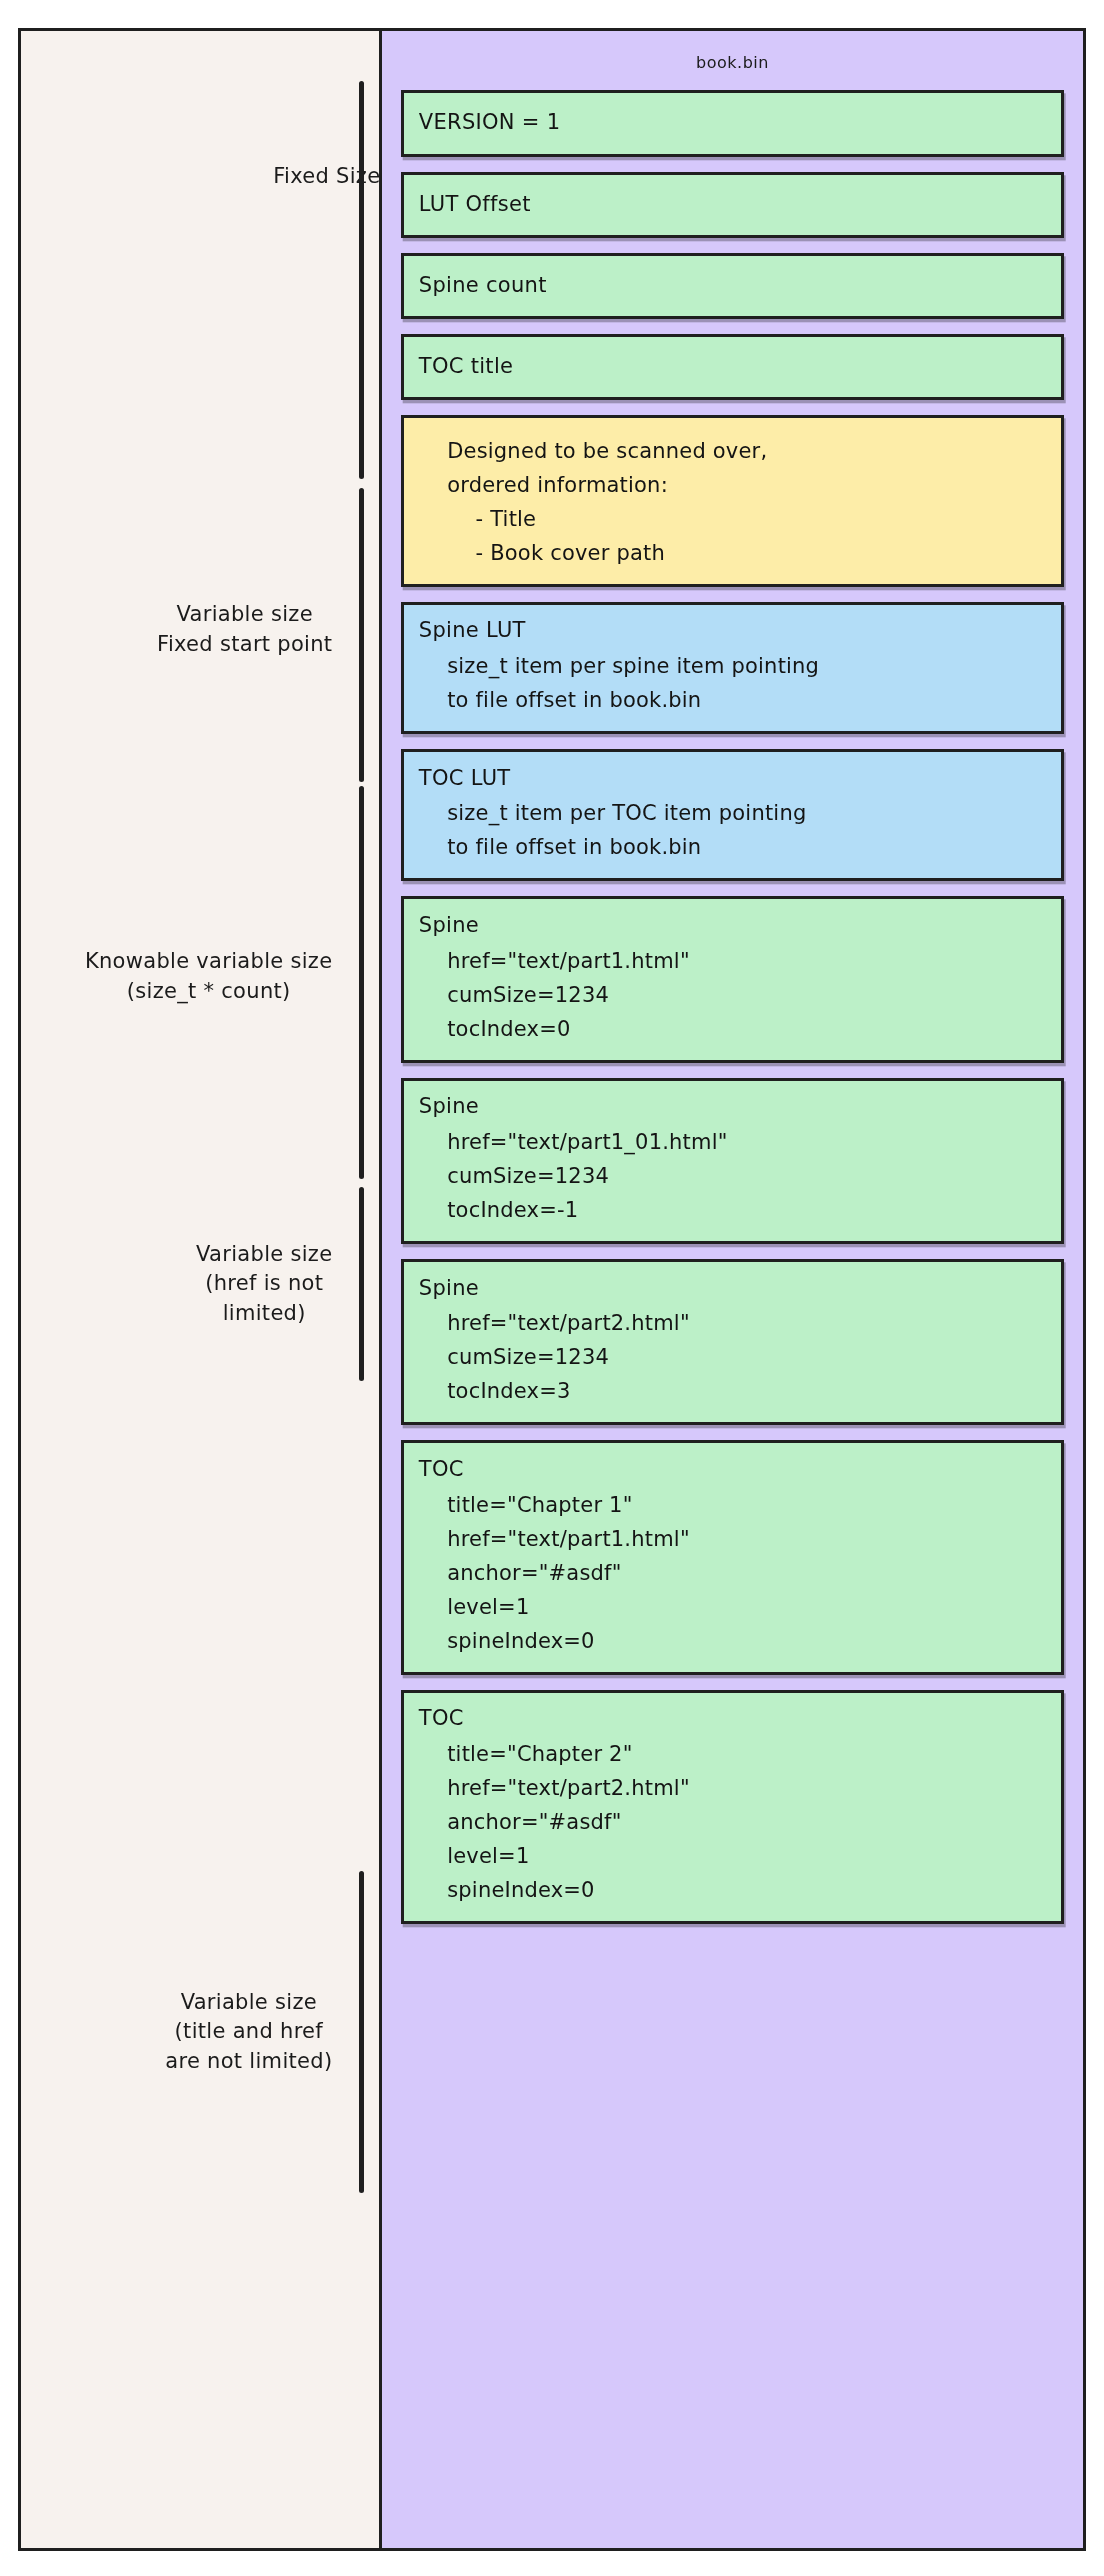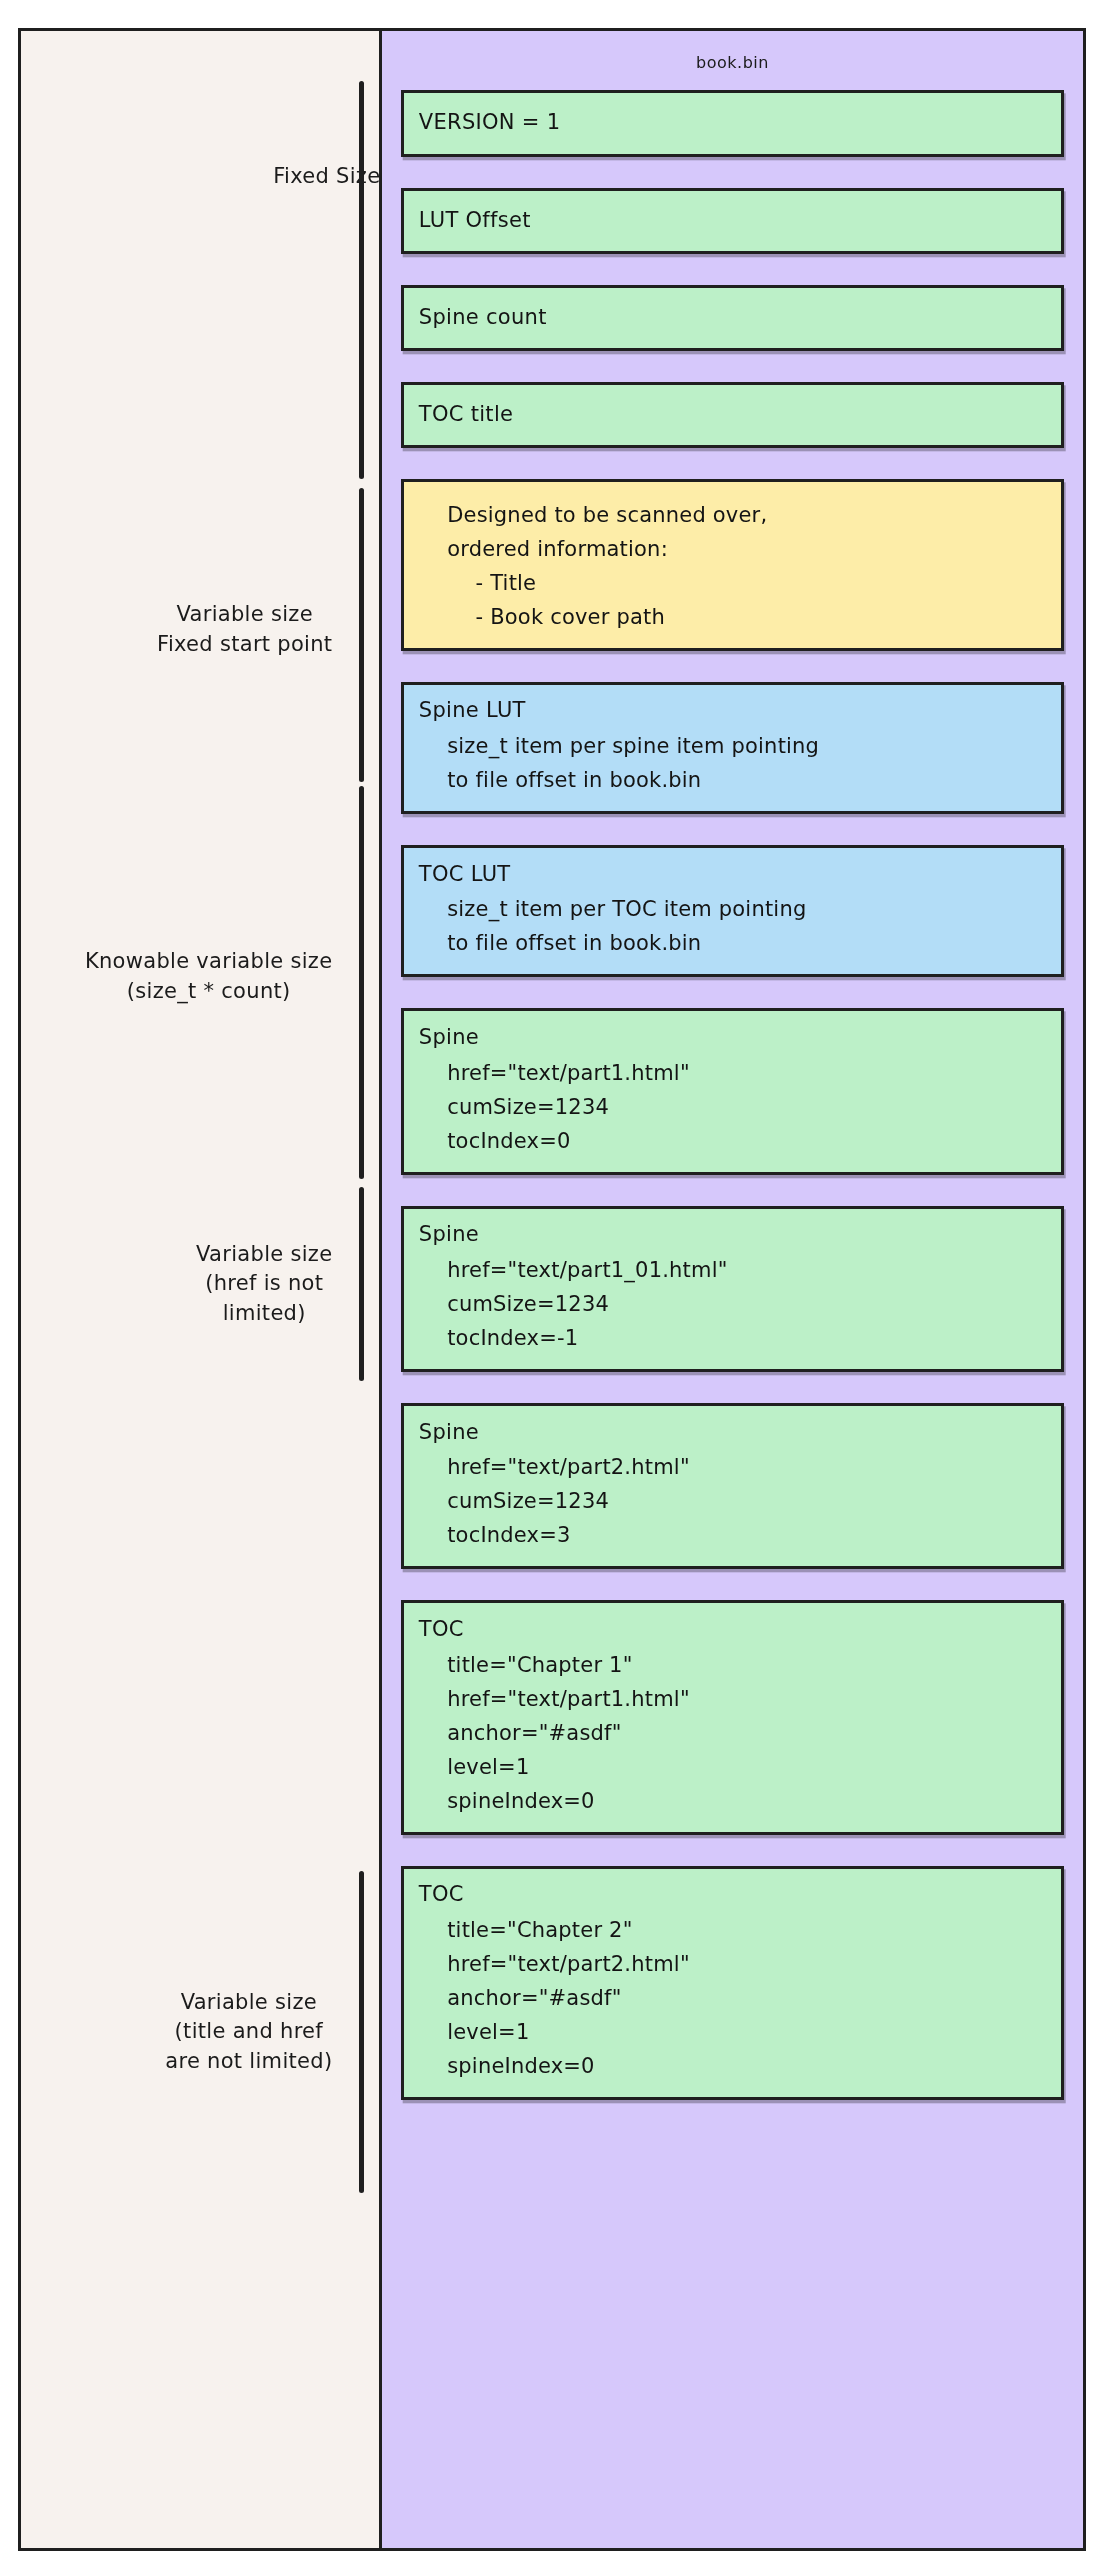--- a/index.html
+++ b/index.html
@@ -73,21 +73,21 @@
     text-align: center;
     font-size: 16px;
     color: #1b1b1b;
     letter-spacing: 0.5px;
     padding: 10px 0 18.4px 0;
     font-family: "DejaVu Sans", sans-serif;
   }
 
   .block {
     border: 3.3px solid #1f1f1f;
-    margin-bottom: 31px;
+    margin-bottom: 15px;
     padding: 11.7px 15px 13.4px 15px;
     box-shadow: 1.7px 3.3px 0 rgba(20,20,20,0.30);
   }
 
   .block.green  { background: #BCF0C8; }
   .block.yellow { background: #FDEDA8; }
   .block.blue   { background: #B3DDF7; }
 
   .block.slim { padding: 15px 15px 16.7px 15px; }
 

